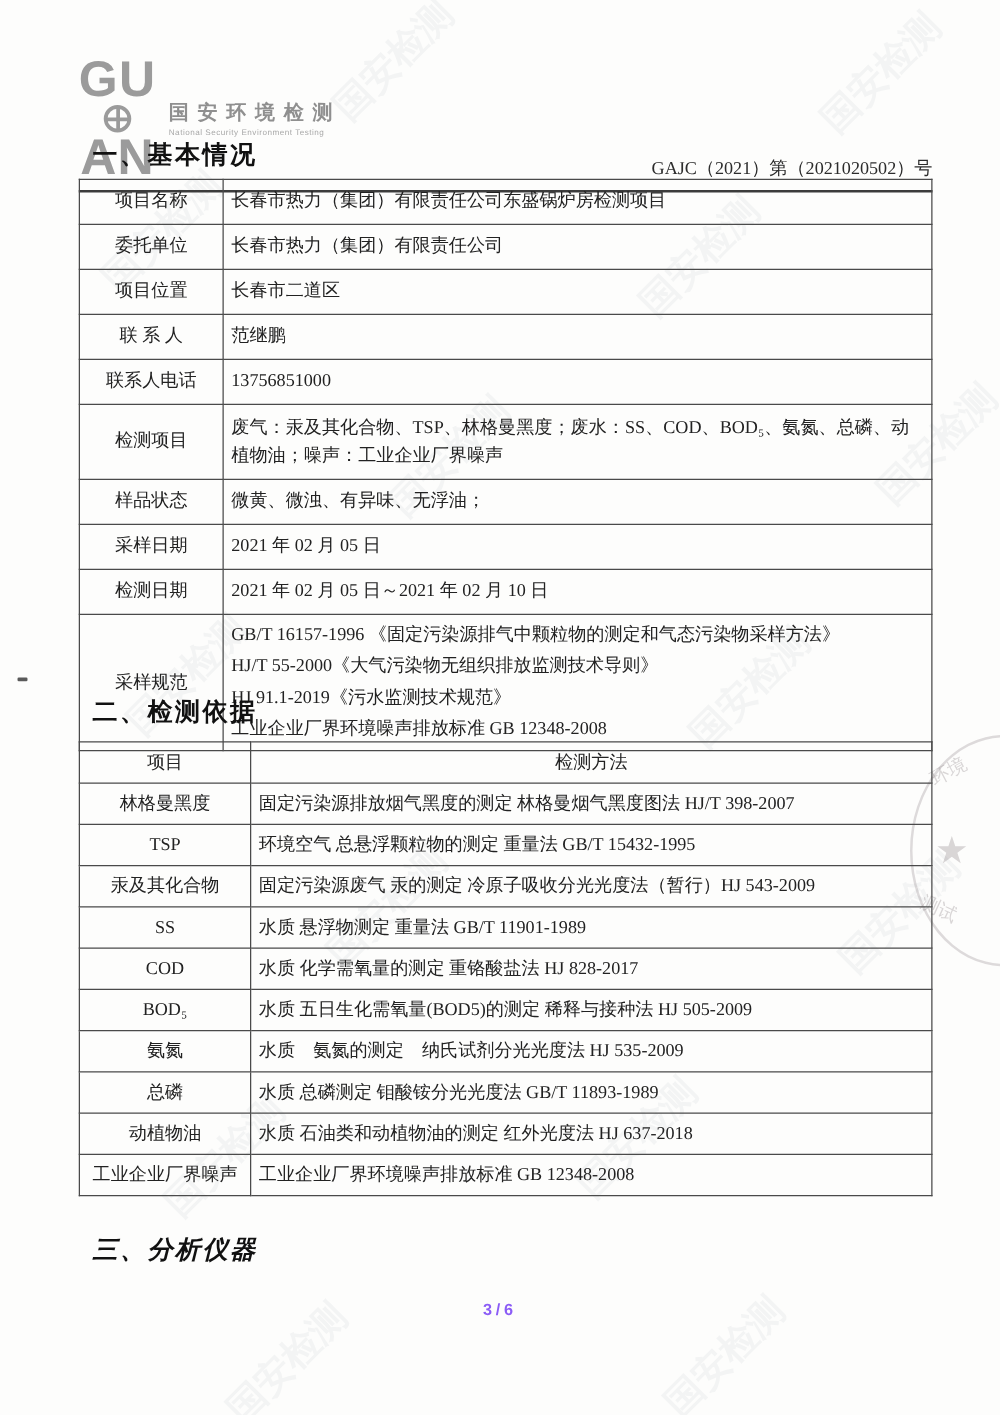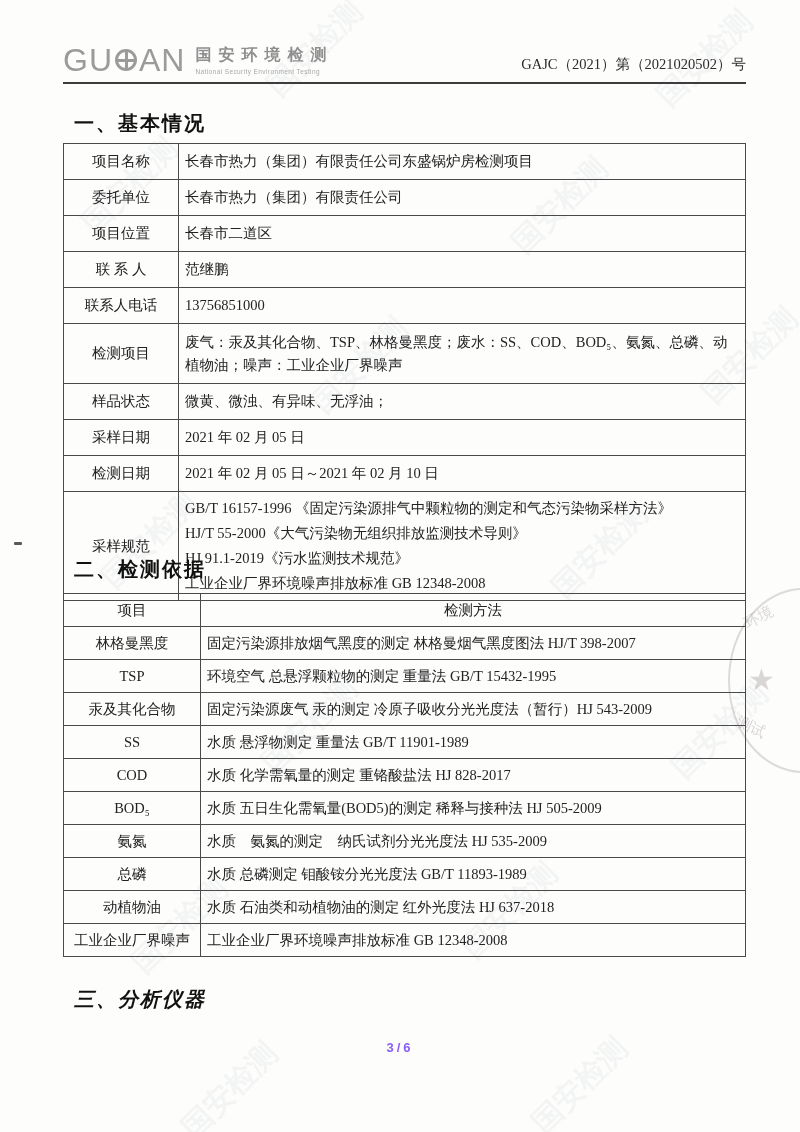--- a/index.html
+++ b/index.html
@@ -39,21 +39,21 @@
   }
   .stamp .s-txt-top { position: absolute; left: 14px; top: 18px;  font-size: 15px; color: rgba(150,140,142,0.35); transform: rotate(-28deg); }
   .stamp .s-txt-bot { position: absolute; left: 6px;  top: 128px; font-size: 15px; color: rgba(150,140,142,0.35); transform: rotate(25deg); }
 
   .left-dash { position: absolute; left: 14px; top: 542px; width: 8px; height: 3px; background: #5a5a5a; border-radius: 1px; }
 
   
   .header { position: absolute; left: 63px; top: 44px; width: 683px; }
   .brand-row { display: flex; align-items: flex-end; justify-content: space-between; }
   .brand { display: flex; align-items: center; }
-  .logo-letters { display: flex; align-items: center; color: #9b9b9b; font-family: "Liberation Sans", sans-serif; font-weight: normal; font-size: 32px; letter-spacing: 1px; line-height: 1; }
+  .logo-letters { display: flex; align-items: center; color: #9b9b9b; font-family: "Liberation Sans", sans-serif; font-weight: bold; font-size: 40px; letter-spacing: 1px; line-height: 1; flex-direction: column; }
   .logo-globe {
     width: 22px; height: 22px; border: 3px solid #9b9b9b; border-radius: 50%;
     margin: 0 2px; position: relative; display: inline-block;
   }
   .logo-globe::before { content:""; position:absolute; left:50%; top:-1px; bottom:-1px; width:3px; margin-left:-1.5px; background:#9b9b9b; }
   .logo-globe::after  { content:""; position:absolute; top:50%;  left:-1px; right:-1px; height:3px; margin-top:-1.5px; background:#9b9b9b; }
   .logo-cnblock { margin-left: 10px; }
   .logo-cn { font-family: "Liberation Sans", sans-serif; font-weight: bold; font-size: 16px; color: #8f8f8f; letter-spacing: 7px; }
   .logo-en { font-family: "Liberation Sans", sans-serif; font-size: 6.5px; color: #a8a8a8; margin-top: 2px; letter-spacing: 0.4px; }
   .doc-no { font-size: 14.5px; color: #2c2c2c; padding-bottom: 2px; text-align: center; }

